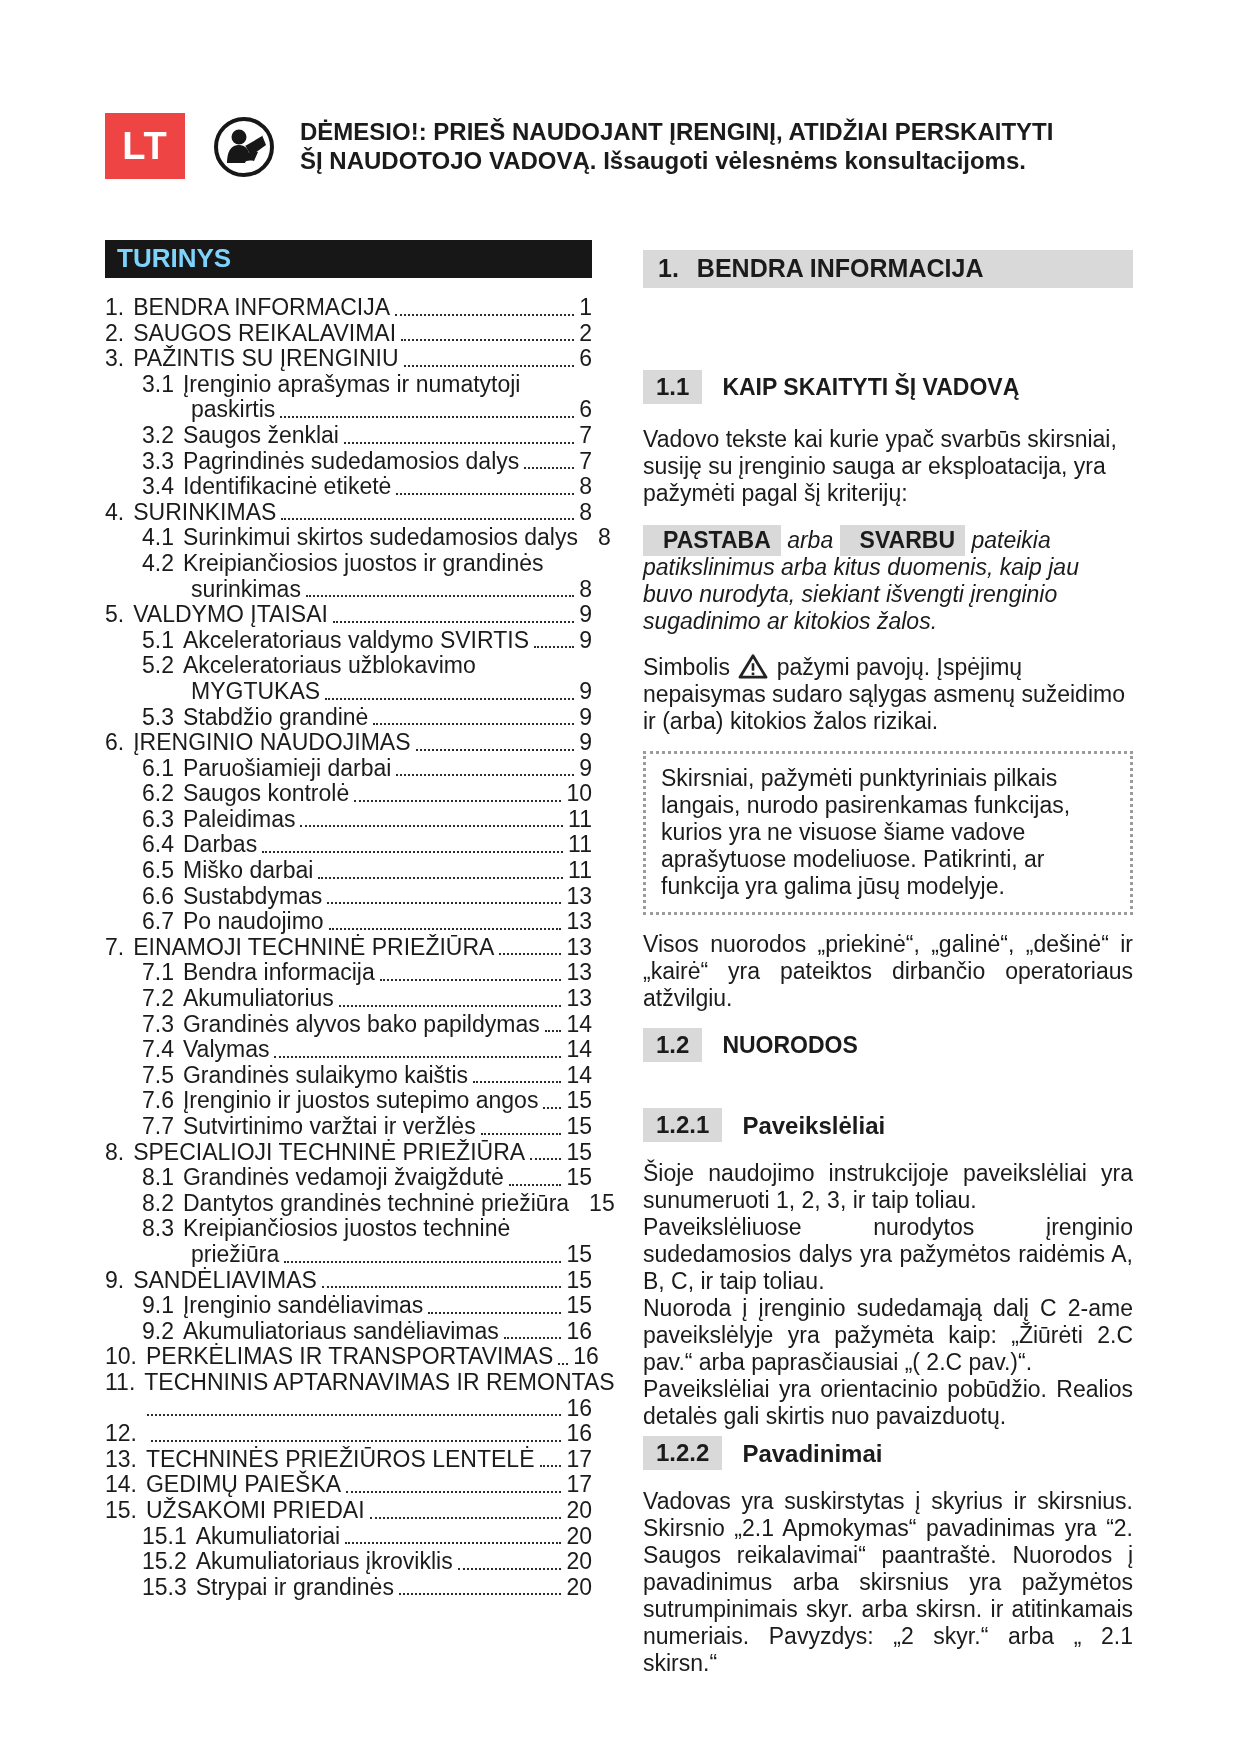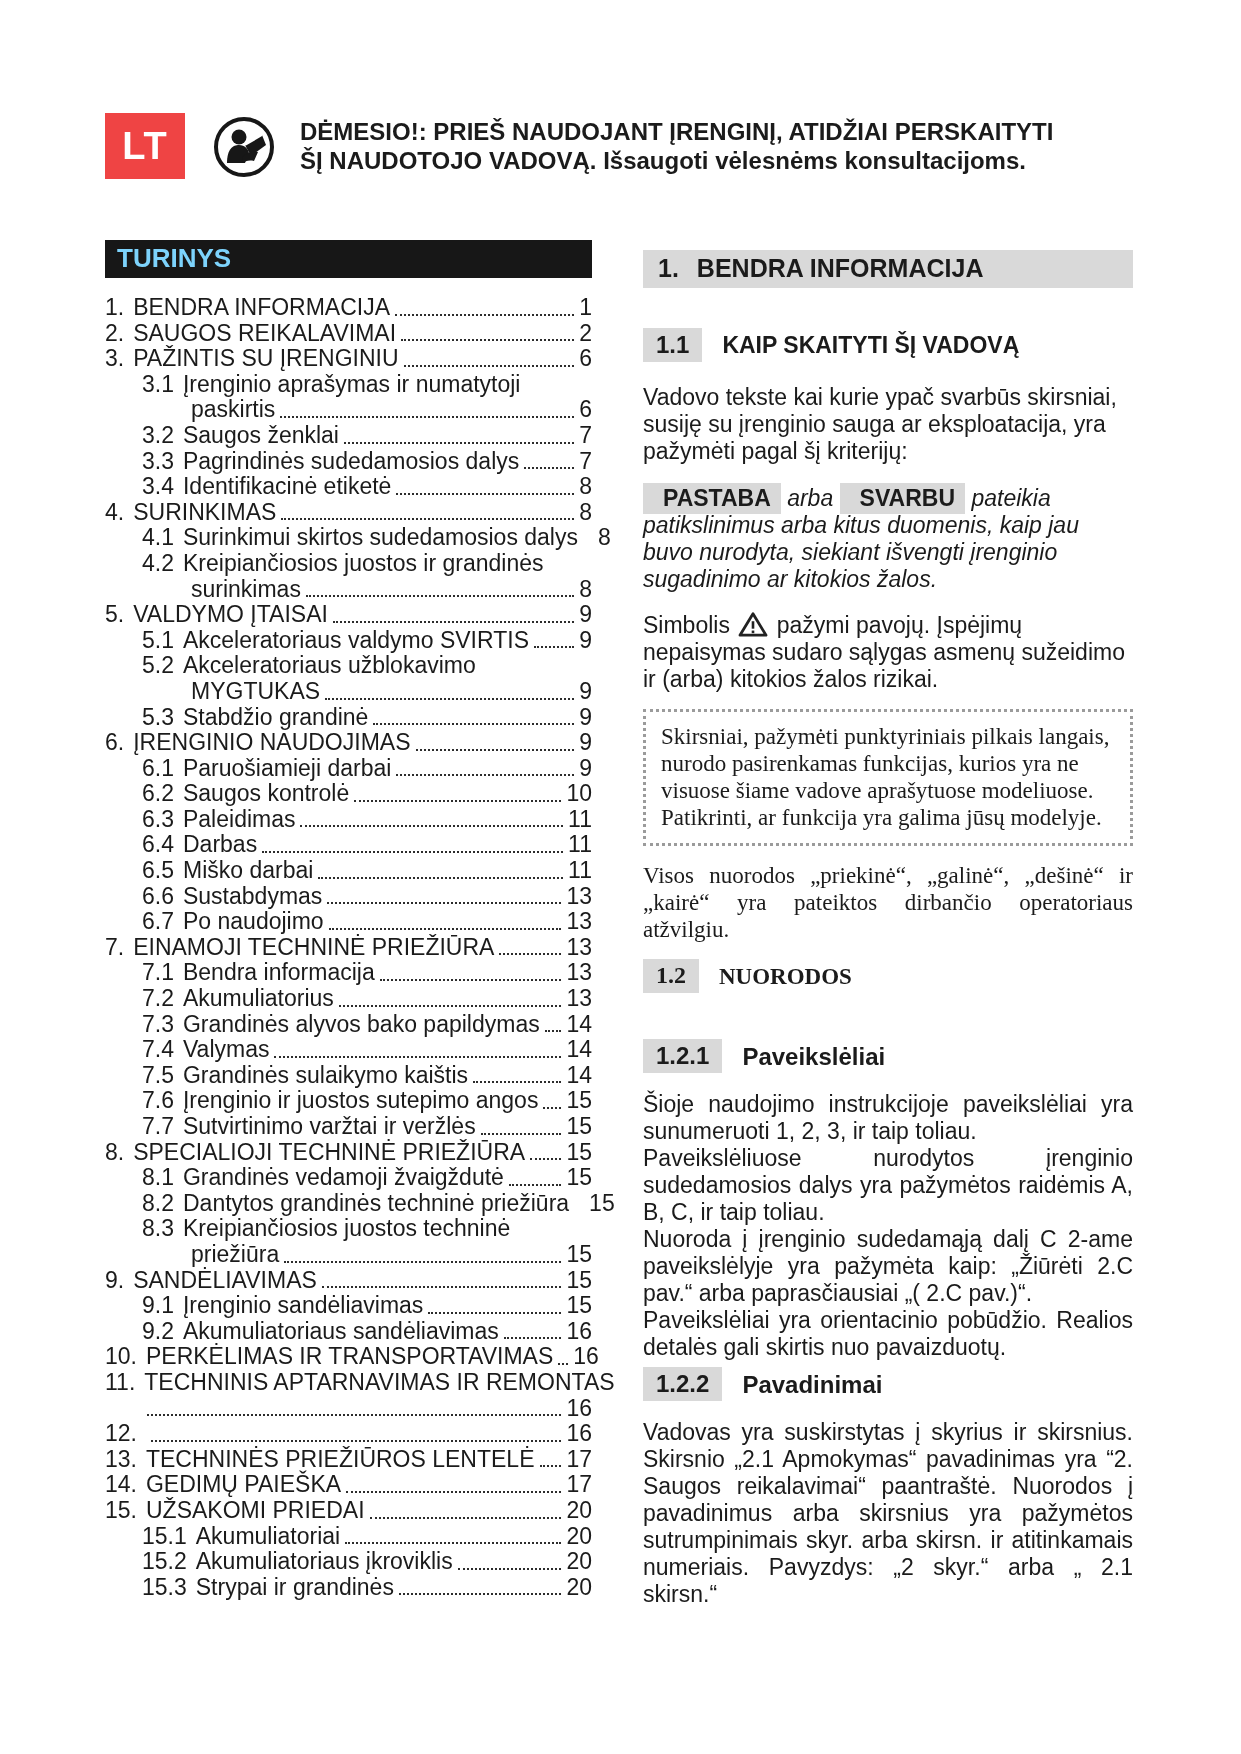--- a/index.html
+++ b/index.html
@@ -37,32 +37,32 @@
   .ind1{padding-left:37px;}
   .ind2{padding-left:86px;}
   .nodots .dots{border-bottom:none;}
   
   .rcol{position:absolute;left:643px;top:250px;width:490px;font-size:23px;line-height:27px;}
   .sec-bar{
     background:#d9d9d9;font-weight:bold;font-size:25px;
     padding:5px 0 6px 15px;display:flex;
   }
   .sec-bar .sec-num{margin-right:18px;}
-  .sub-head{display:flex;align-items:center;margin-top:40px;}
+  .sub-head{display:flex;align-items:center;margin-top:82px;}
   .sub-head .numbox{
     background:#d9d9d9;font-weight:bold;font-size:24px;
     padding:3px 13px 4px 13px;margin-right:20px;
   }
   .sub-head .sub-title{font-weight:bold;font-size:23px;}
   .sub-head.small .sub-title{font-size:24px;}
   .para{margin:0;}
   .mt22{margin-top:22px;}
   .mt20{margin-top:20px;}
   .mt18{margin-top:18px;}
-  .mt16{margin-top:16px;font-family:Liberation Serif, serif;}
+  .mt16{margin-top:16px;}
   .mt46{margin-top:46px;}
   .mt6{margin-top:6px;}
   .just{text-align:justify;}
   .note em{font-style:italic;}
   .inline-box{
     background:#d9d9d9;font-weight:bold;font-style:normal;
     padding:2px 10px 3px 20px;
   }
   .dotted-box{
     border:3.5px dotted #9b9b9b;padding:11px 8px 12px 15px;

